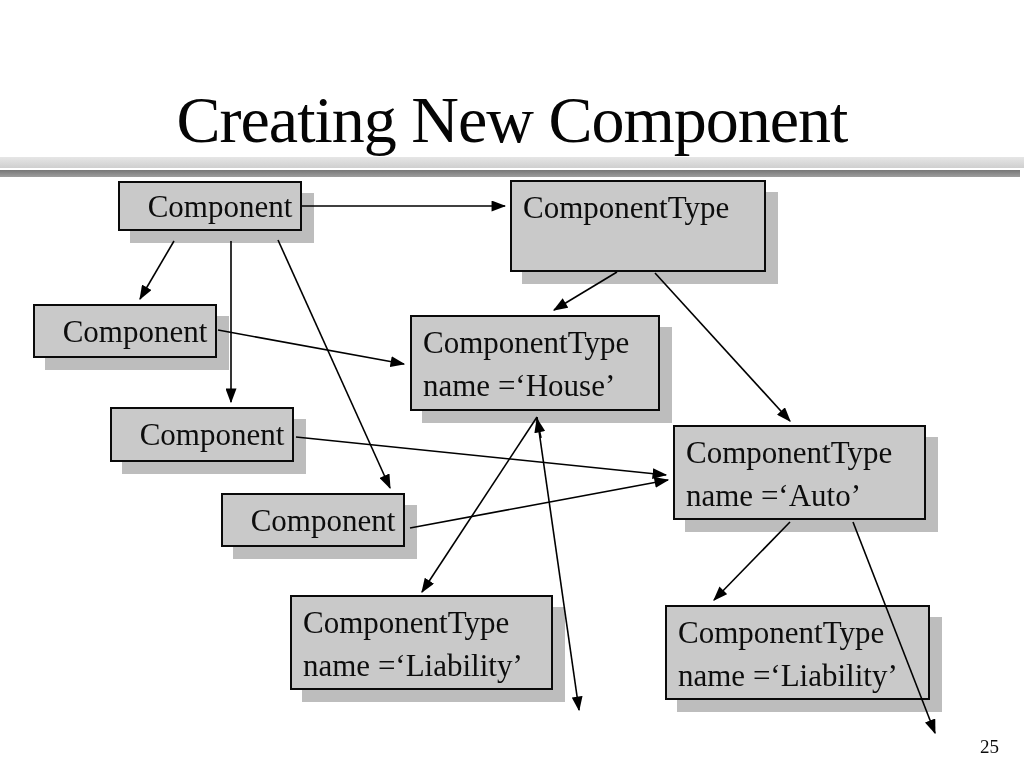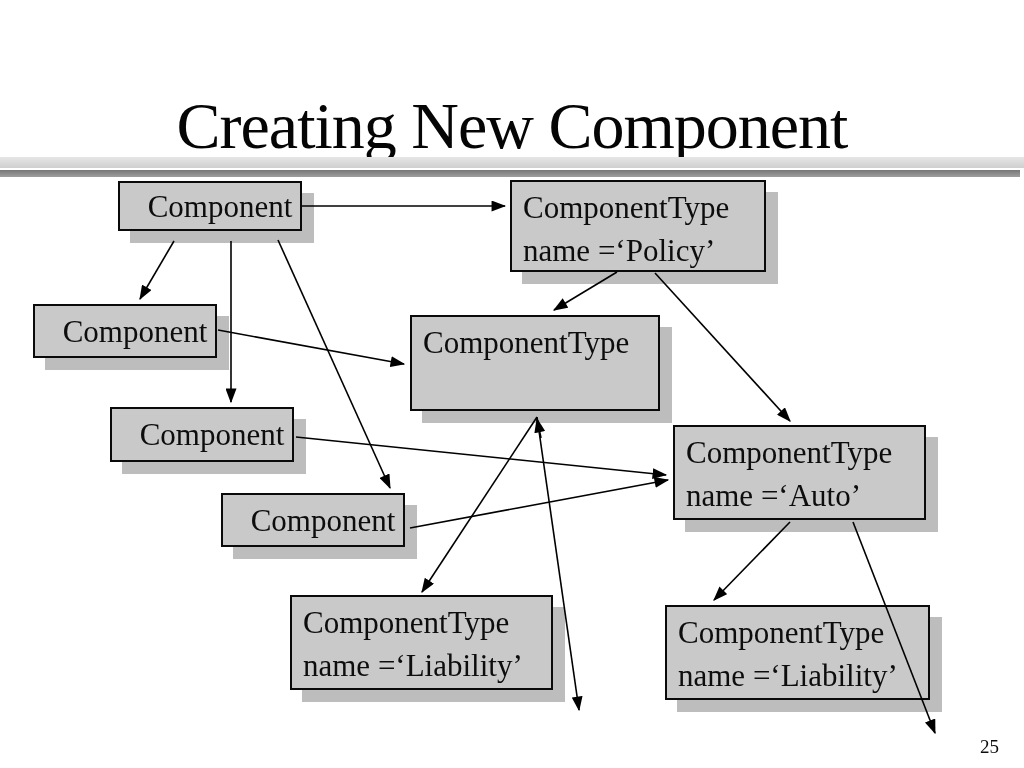--- a/index.html
+++ b/index.html
@@ -33,38 +33,38 @@
   }
   .footer-right{
     position:absolute;right:25px;top:736px;
     font-family:Liberation Serif, serif;font-size:19px;color:#0d0d0d;
   }
 </style>
 </head>
 <body>
 
 <div class="slide">
-  <h1 class="title" style="margin:18px;font-weight:normal">Creating New Component</h1>
+  <h1 class="title" style="margin:12px;font-weight:normal">Creating New Component</h1>
 
   <div class="rule-light"></div>
   <div class="rule-dark"></div>
 
   <div id="boxes">
       <div class="box center" style="left: 118px; top: 181px; width: 184px; height: 50px; background: rgb(201, 201, 201); border-color: rgb(10, 10, 10); box-shadow: rgb(189, 189, 189) 12px 12px 0px 0px;">
         <div class="bline">Component</div>
       </div>
       <div class="box left" style="left: 510px; top: 180px; width: 256px; height: 92px; background: rgb(201, 201, 201); border-color: rgb(10, 10, 10); box-shadow: rgb(189, 189, 189) 12px 12px 0px 0px;">
         <div class="bline">ComponentType</div>
-        <div class="bline">name =‘Policy’</div>
       </div>
       <div class="box center" style="left: 33px; top: 304px; width: 184px; height: 54px; background: rgb(201, 201, 201); border-color: rgb(10, 10, 10); box-shadow: rgb(189, 189, 189) 12px 12px 0px 0px;">
         <div class="bline">Component</div>
       </div>
       <div class="box left" style="left: 410px; top: 315px; width: 250px; height: 96px; background: rgb(201, 201, 201); border-color: rgb(10, 10, 10); box-shadow: rgb(189, 189, 189) 12px 12px 0px 0px;">
         <div class="bline">ComponentType</div>
+        <div class="bline">name =‘House’</div>
       </div>
       <div class="box center" style="left: 110px; top: 407px; width: 184px; height: 55px; background: rgb(201, 201, 201); border-color: rgb(10, 10, 10); box-shadow: rgb(189, 189, 189) 12px 12px 0px 0px;">
         <div class="bline">Component</div>
       </div>
       <div class="box left" style="left: 673px; top: 425px; width: 253px; height: 95px; background: rgb(201, 201, 201); border-color: rgb(10, 10, 10); box-shadow: rgb(189, 189, 189) 12px 12px 0px 0px;">
         <div class="bline">ComponentType</div>
         <div class="bline">name =‘Auto’</div>
       </div>
       <div class="box center" style="left: 221px; top: 493px; width: 184px; height: 54px; background: rgb(201, 201, 201); border-color: rgb(10, 10, 10); box-shadow: rgb(189, 189, 189) 12px 12px 0px 0px;">
         <div class="bline">Component</div>

